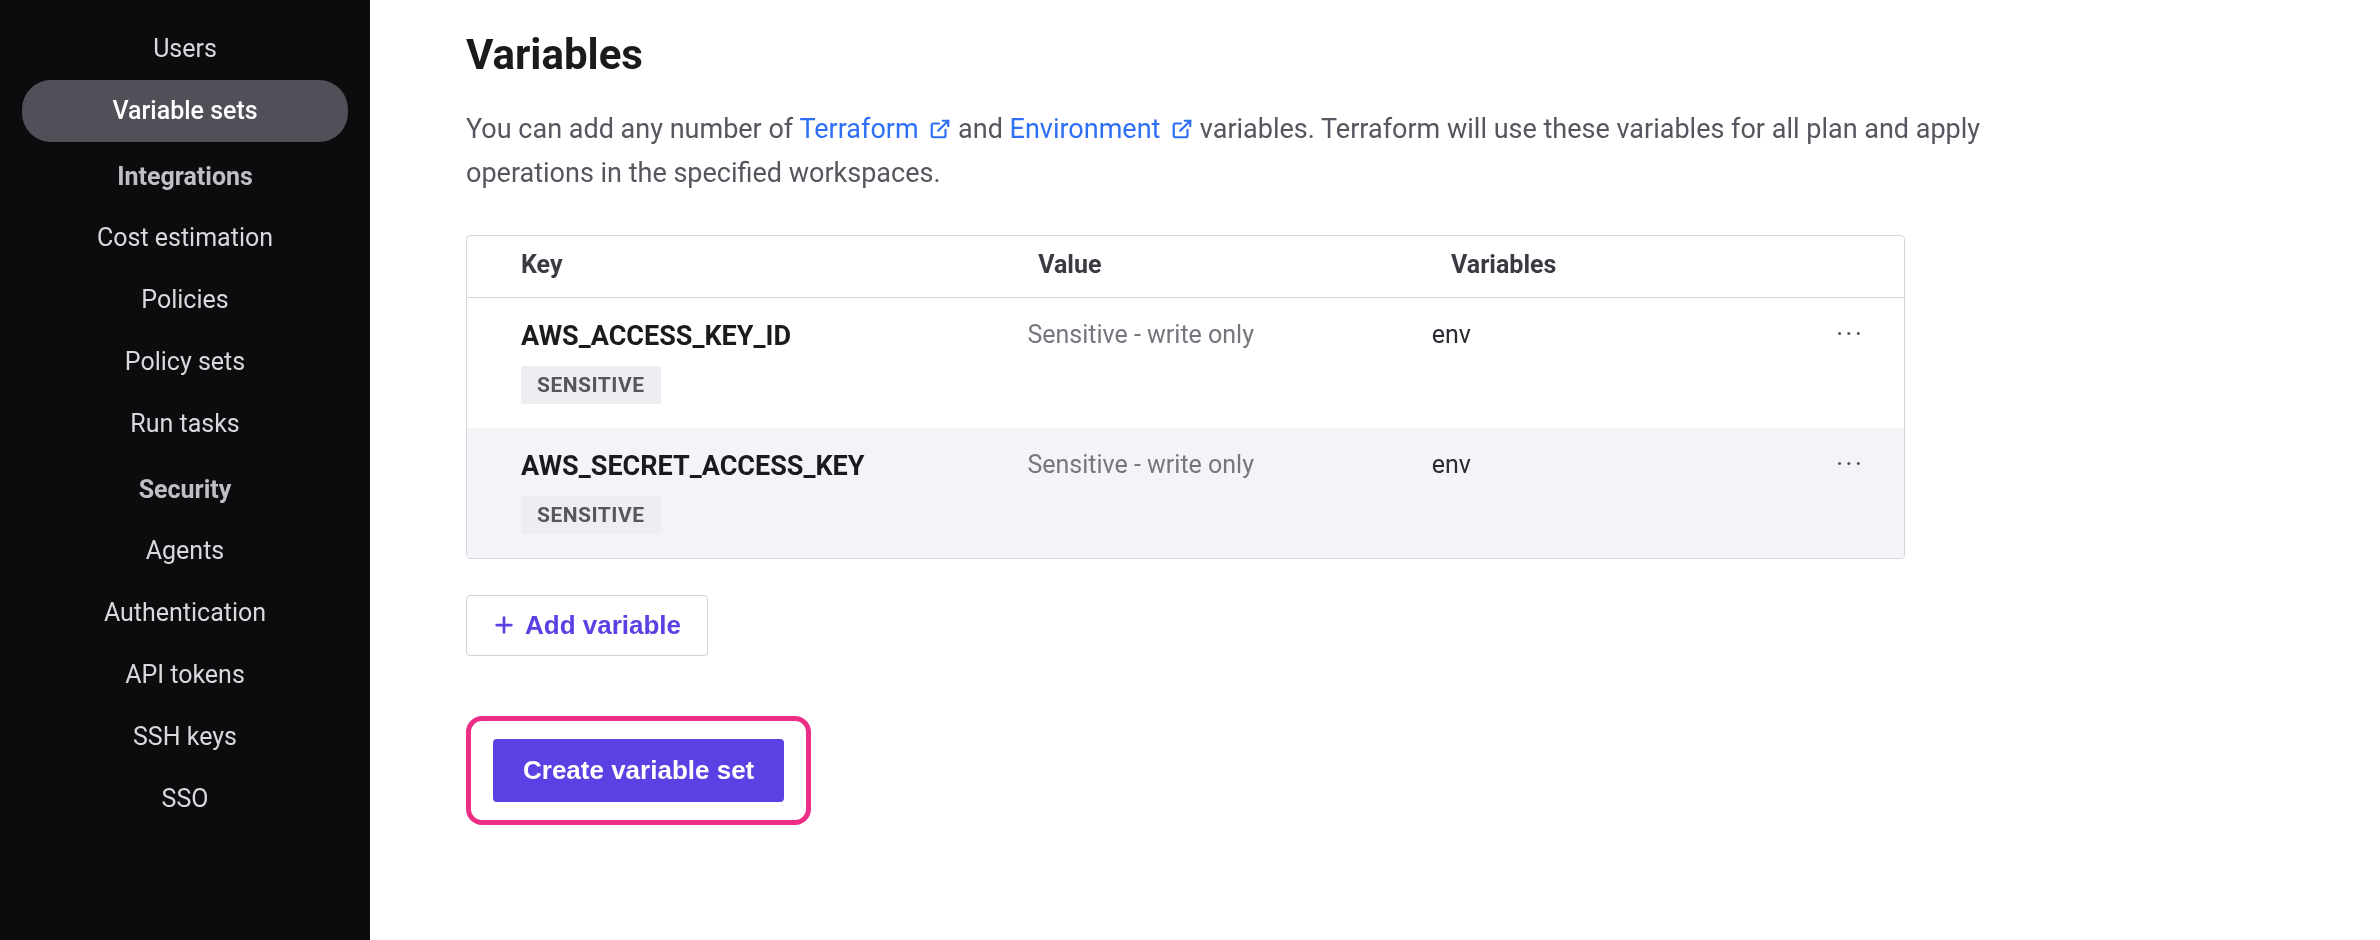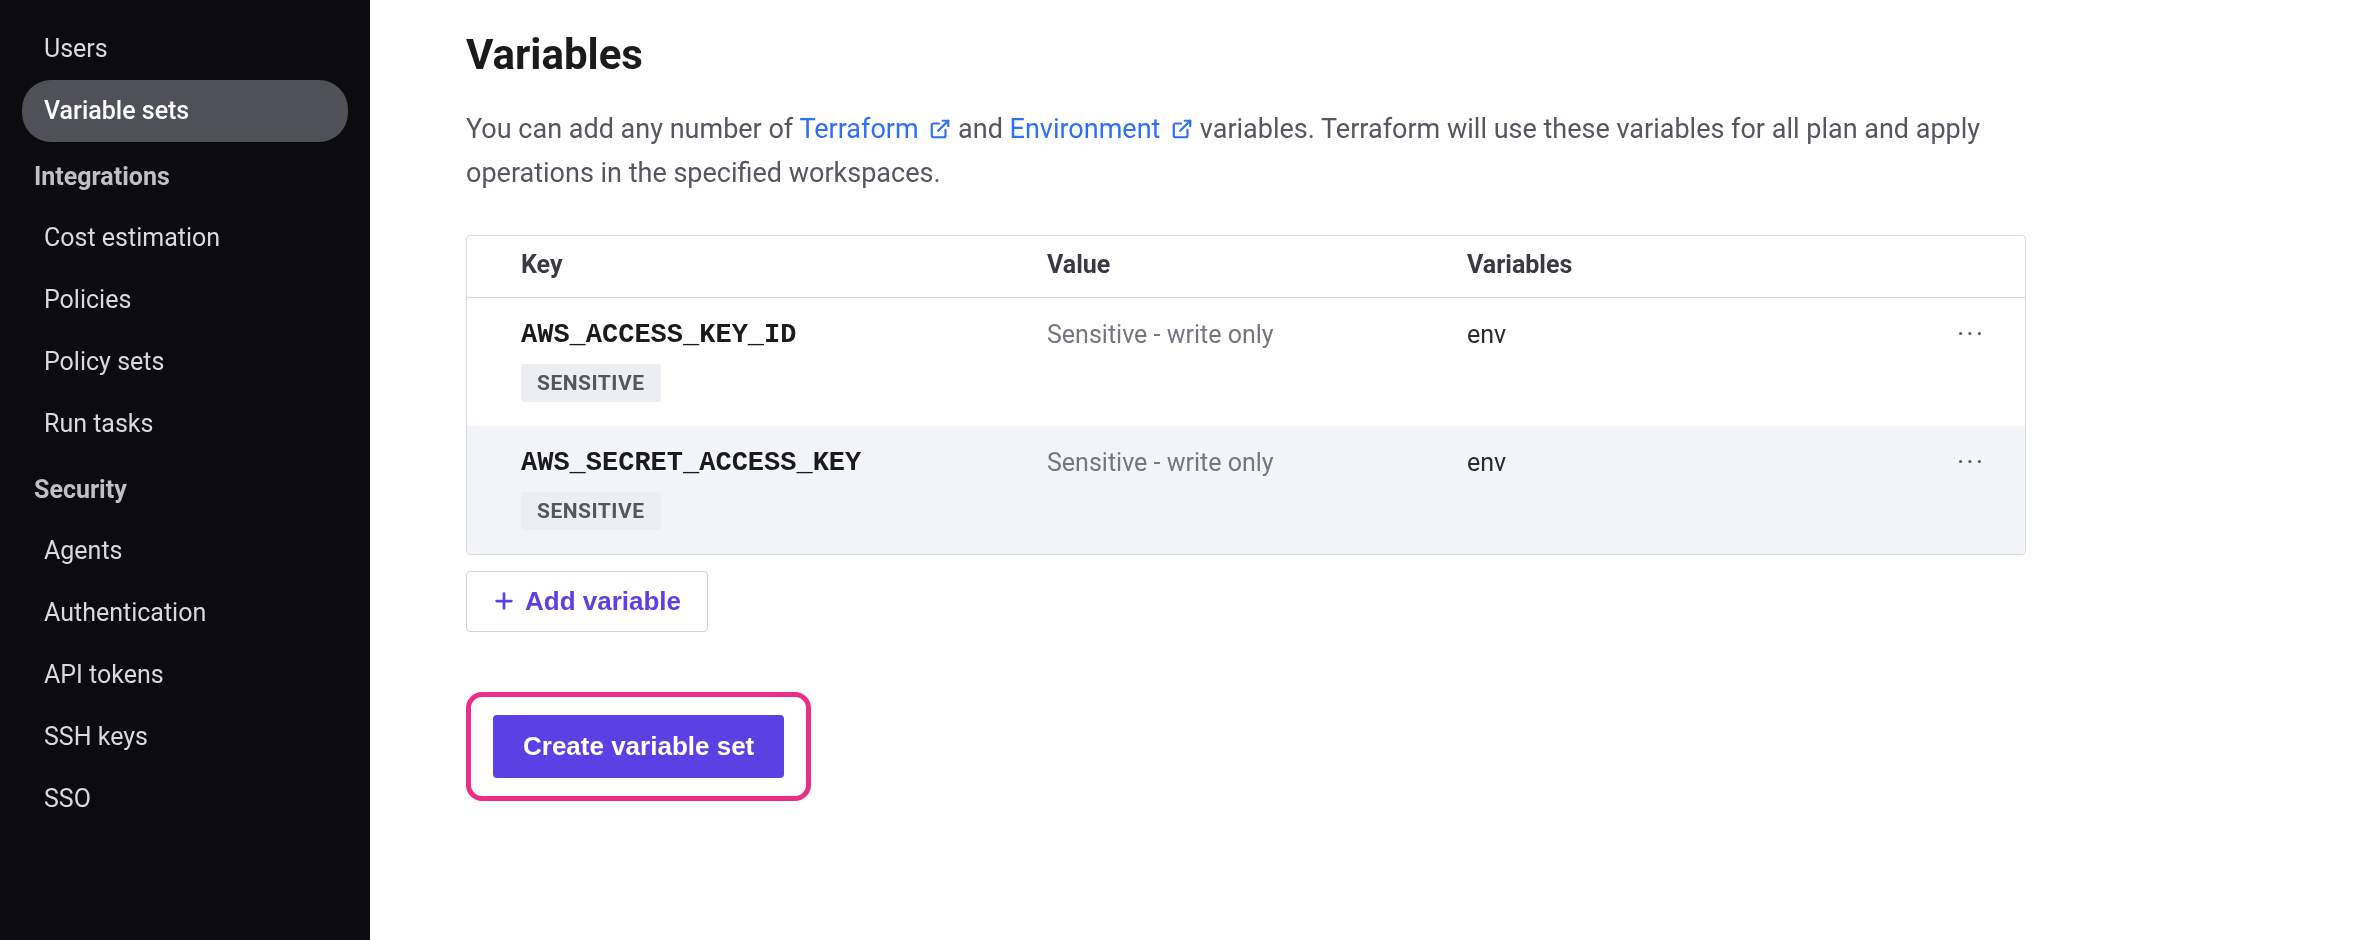--- a/index.html
+++ b/index.html
@@ -14,20 +14,21 @@
     overflow: hidden;
   }
 
   
   .sidebar {
     width: 370px;
     background: #0c0c0e;
     color: #fff;
     padding: 18px 22px 18px 22px;
     flex-shrink: 0;
+    text-align: center;
   }
   .side-item {
     display: block;
     padding: 16px 22px;
     font-size: 25px;
     color: #d9d9dd;
     border-radius: 8px;
     cursor: pointer;
     line-height: 1.2;
   }
@@ -73,22 +74,22 @@
     display: inline-block;
     vertical-align: -2px;
     margin-left: 4px;
   }
 
   
   .vars-table {
     border: 1px solid #d4d7de;
     border-radius: 4px;
     overflow: hidden;
-    margin-bottom: 16px;
-    width: 1560px;
+    margin-bottom: 36px;
+    width: 1439px;
     max-width: 100%;
   }
   .vars-head {
     display: flex;
     padding: 14px 0 18px 0;
     font-size: 25px;
     font-weight: 700;
     color: #3a3b42;
     border-bottom: 1px solid #d4d7de;
   }
@@ -97,21 +98,21 @@
   .col-cat   { width: 420px; }
   .col-act   { flex: 1; text-align: right; padding-right: 40px; }
 
   .vars-row {
     display: flex;
     align-items: flex-start;
     padding: 22px 0 24px 0;
     font-size: 25px;
   }
   .vars-row.alt { background: #f3f4f8; }
-  .key-name { font-weight: 700; font-size: 27px; color: #1b1b1d; font-family: Liberation Mono, monospace; }
+  .key-name { font-weight: 700; font-size: 27px; color: #1b1b1d; }
   .sensitive-badge {
     display: inline-block;
     margin-top: 14px;
     padding: 7px 16px;
     background: #edeef2;
     color: #55565e;
     font-size: 21px;
     font-weight: 700;
     letter-spacing: 0.5px;
     border-radius: 3px;

